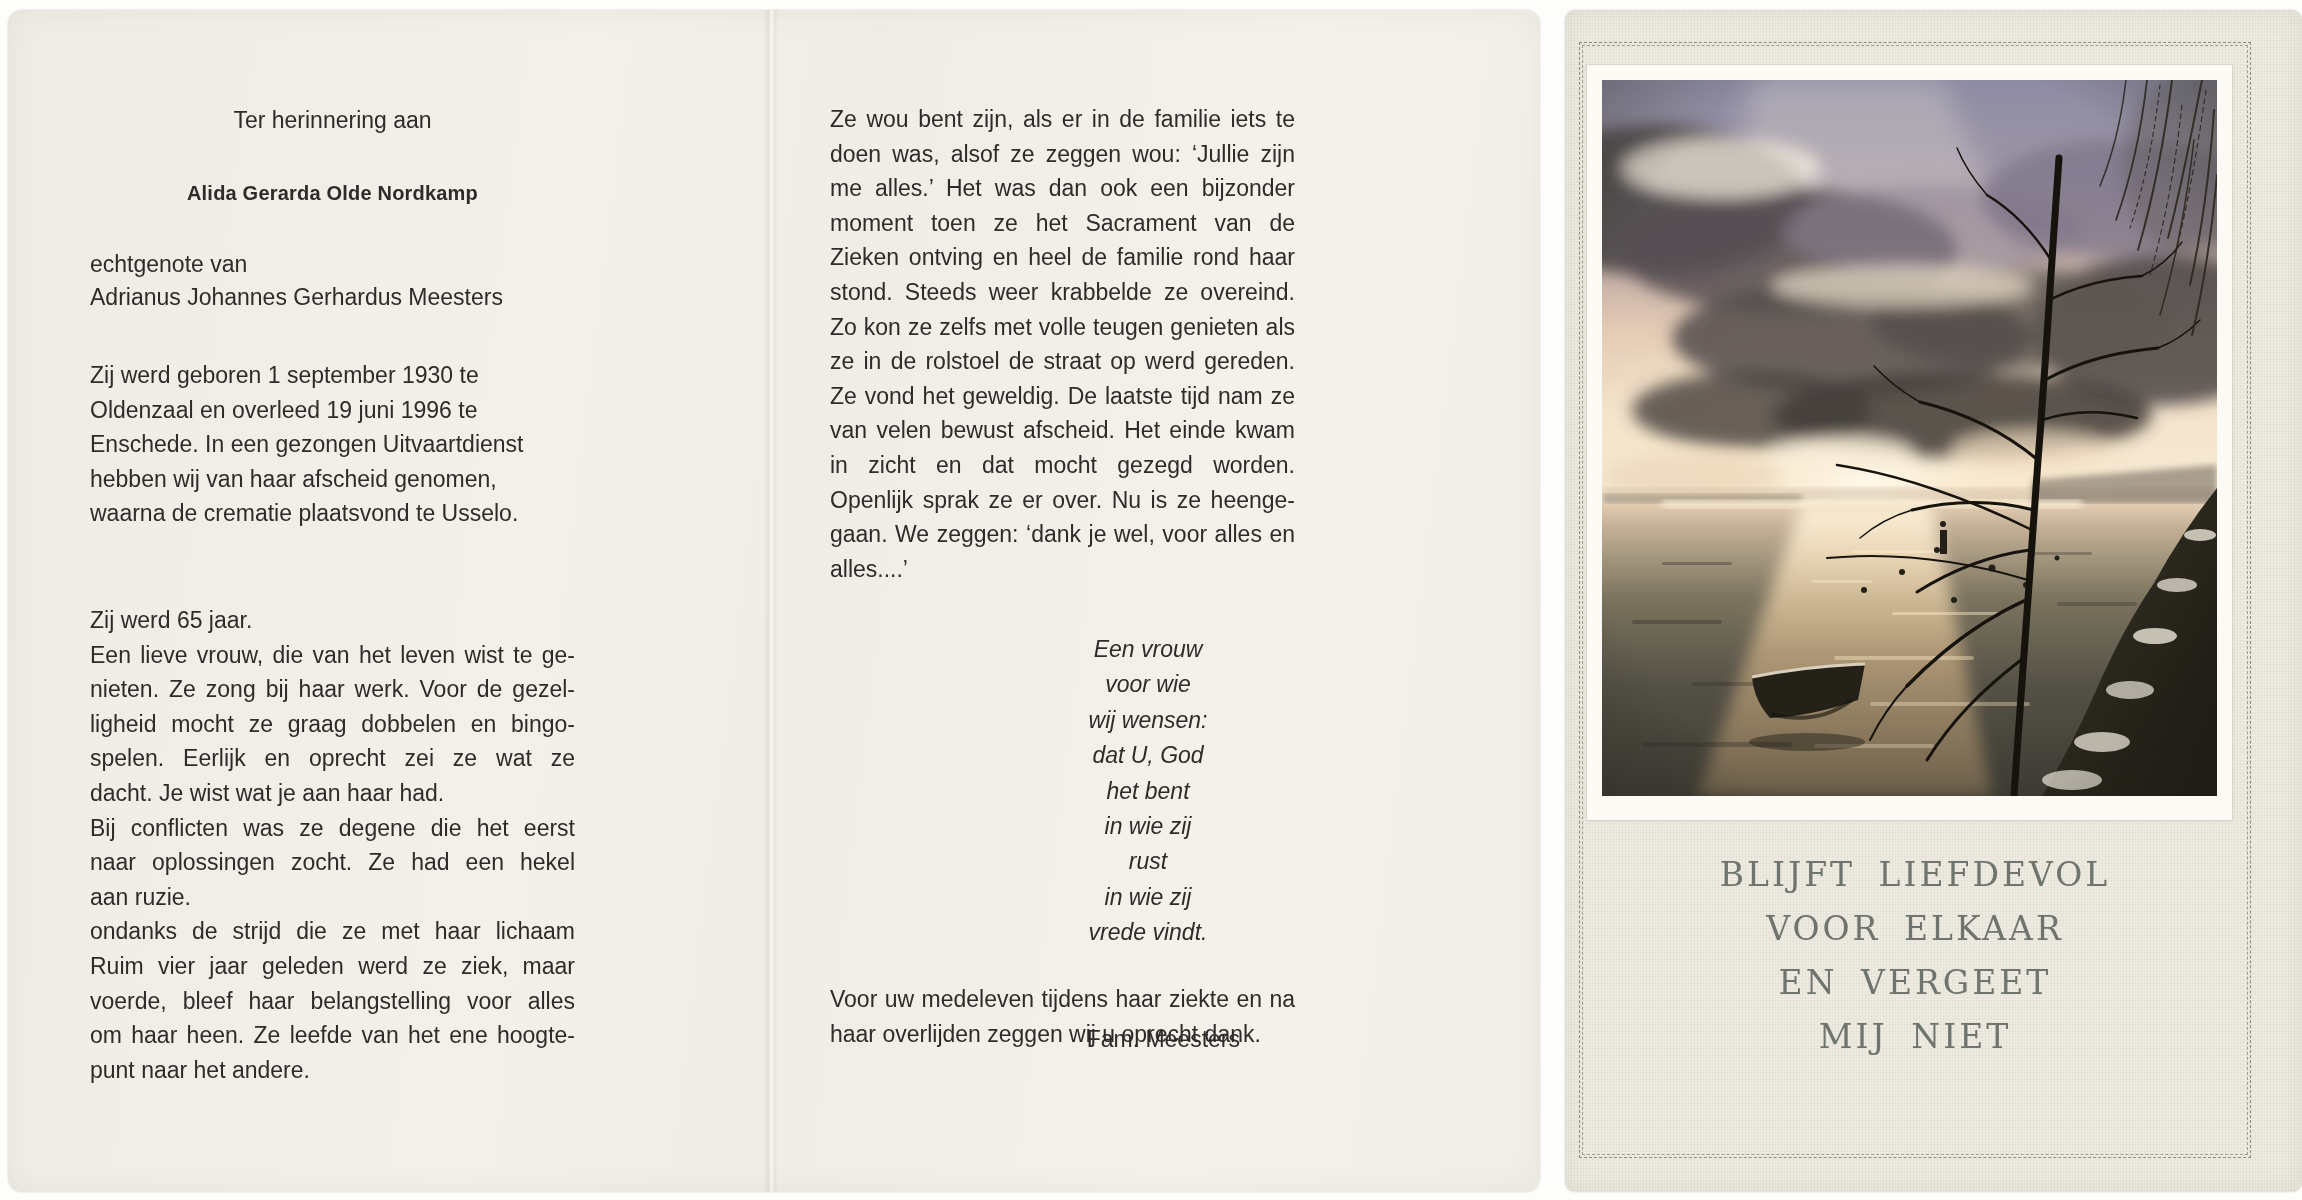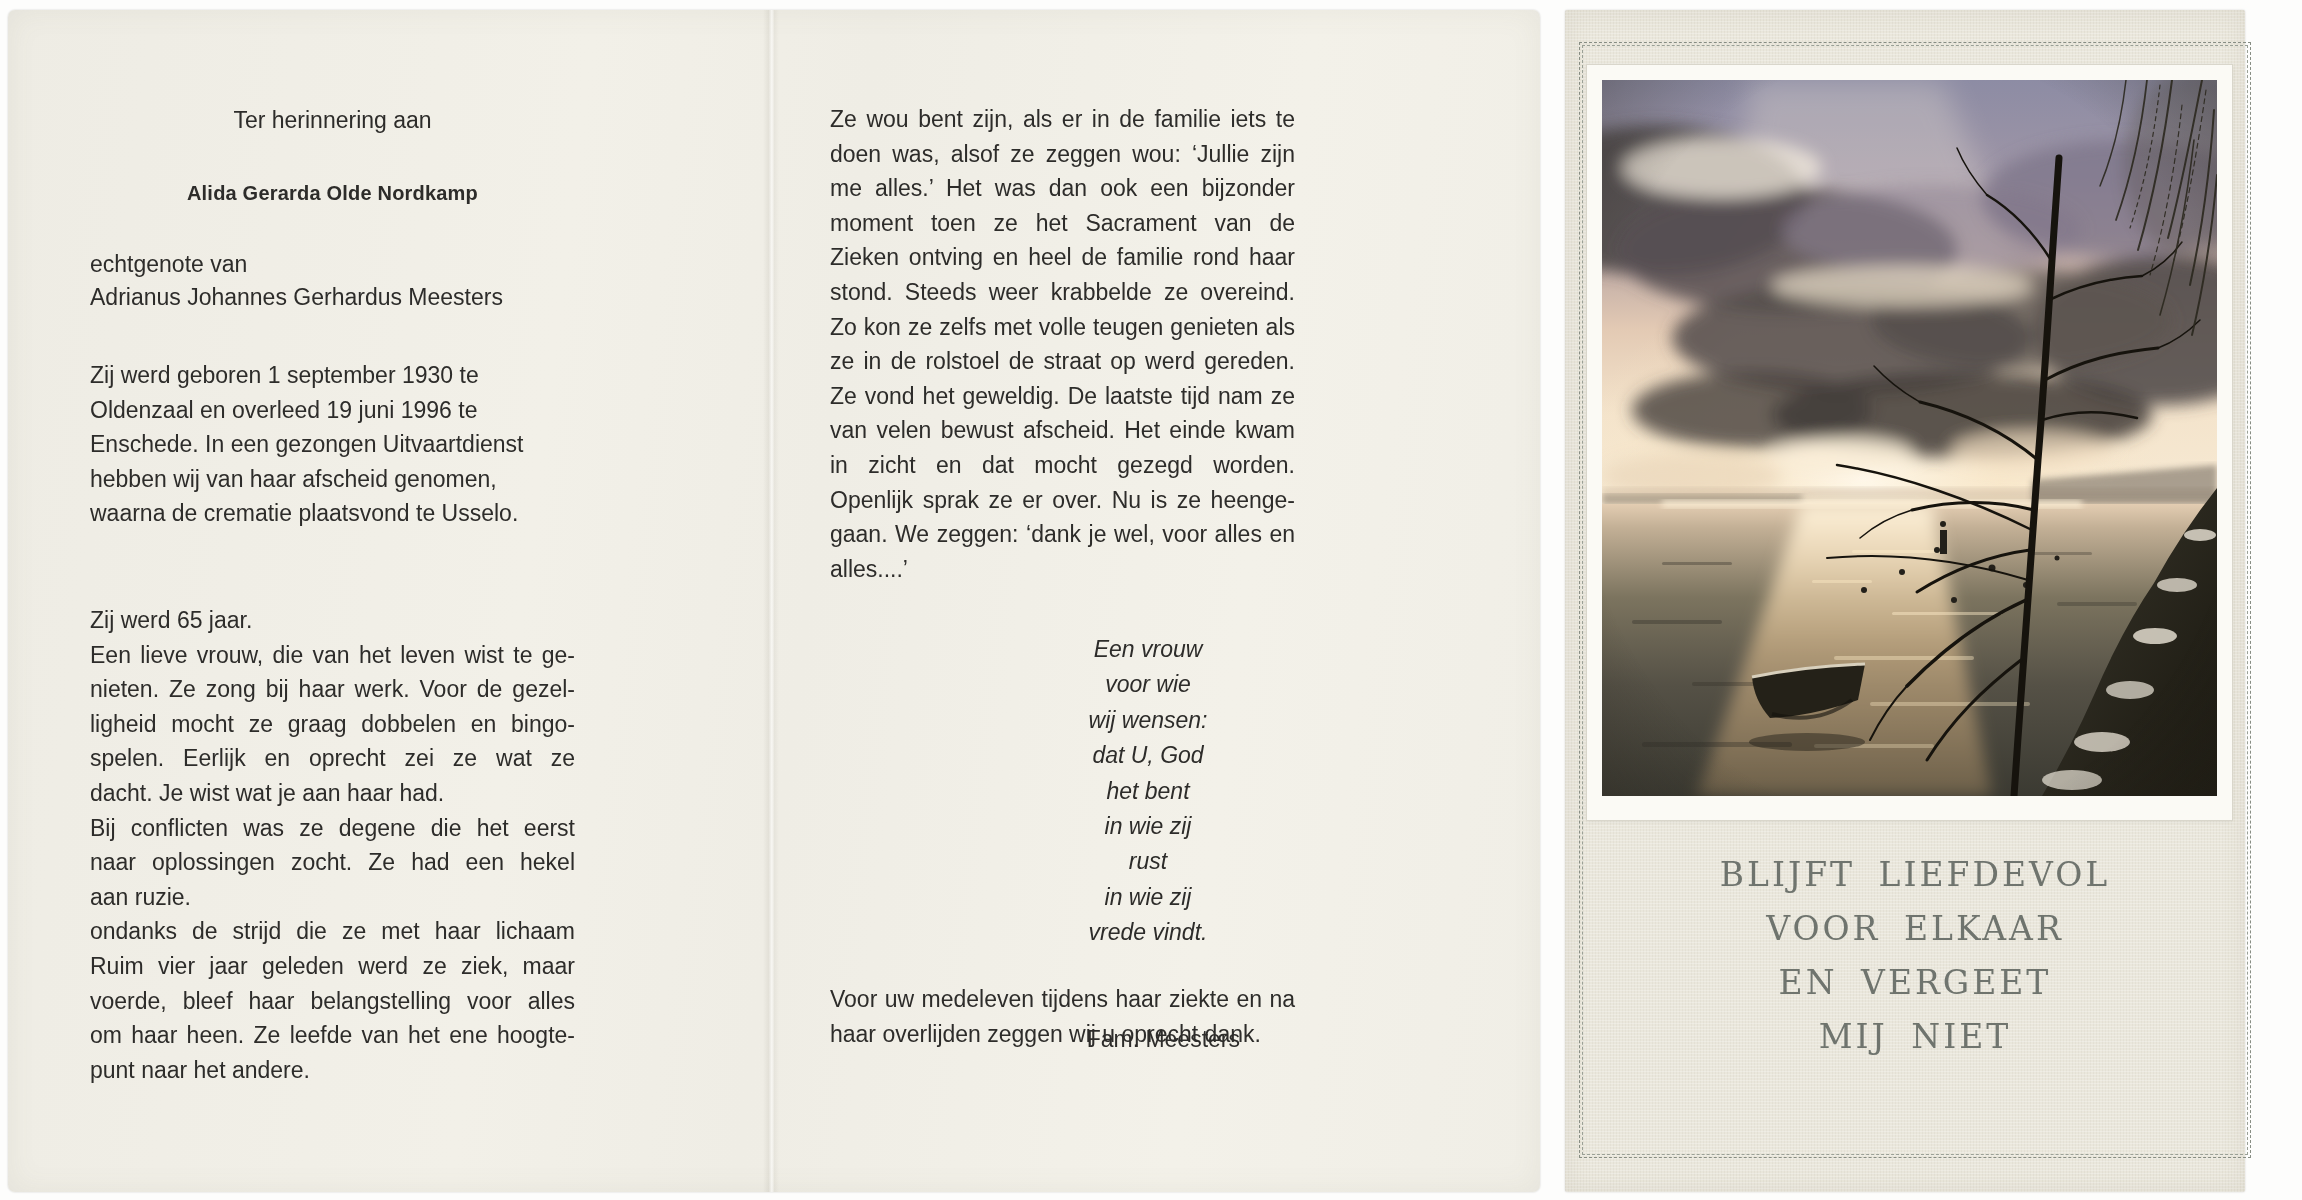--- a/index.html
+++ b/index.html
@@ -6,21 +6,21 @@
   body {
     width:2302px; height:1200px; position:relative; overflow:hidden;
     background:#fdfdfc;
     font-family:"Liberation Sans", sans-serif;
     color:#2d2c2a;
   }
   
   .scan {
     position:absolute; left:8px; top:10px; width:1532px; height:1182px;
     background:linear-gradient(97deg,#eeece4 0%,#f2f0e8 35%,#efede5 52%,#f3f1e9 78%,#f0eee6 100%);
-    border-radius:7px;
+    border-radius:14px;
     box-shadow:0 0 2px rgba(0,0,0,.2), inset 0 0 30px rgba(120,110,90,.08);
   }
   .crease {
     position:absolute; left:755px; top:0; width:16px; height:100%;
     background:linear-gradient(90deg, rgba(0,0,0,0), rgba(120,115,100,.10) 35%, rgba(255,255,255,.55) 55%, rgba(120,115,100,.07) 72%, rgba(0,0,0,0));
   }
   .panel { position:absolute; top:0; height:1182px; font-size:23px; line-height:34.6px; }
   .panel-left  { left:82px;  width:485px; }
   .panel-middle{ left:822px; width:465px; }
   .blk { position:absolute; width:100%; }
@@ -32,26 +32,26 @@
   .life  { top:593px; }
   .memtext { top:92px; }
   .poem  { top:622px; left:168px; width:300px; text-align:center; white-space:pre-line;
            font-style:italic; line-height:35.4px; }
   .thanks{ top:972px; }
   .closing{ top:1012px; text-align:right; padding-right:55px; box-sizing:border-box; }
   .jtext .line { text-align:justify; text-align-last:justify; }
   .jtext .line.last { text-align:left; text-align-last:left; }
   
   .card {
-    position:absolute; left:1565px; top:10px; width:680px; height:1182px;
+    position:absolute; left:1565px; top:10px; width:737px; height:1182px;
     background-color:#eae7dc;
     background-image:
       repeating-linear-gradient(0deg, rgba(255,255,255,.25) 0 1px, rgba(0,0,0,0) 1px 3px),
       repeating-linear-gradient(90deg, rgba(180,174,158,.12) 0 1px, rgba(0,0,0,0) 1px 3px);
-    border-radius:2px;
+    border-radius:10px;
     box-shadow:0 0 2px rgba(0,0,0,.18), inset 0 0 26px rgba(120,112,92,.10);
   }
   .frame {
     position:absolute; left:14px; top:32px; width:672px; height:1116px;
     border:1px dashed #878d83; box-sizing:border-box;
   }
   .frame::before {
     content:""; position:absolute; inset:2px; border:1px dashed #9aa096;
   }
   .matte {

